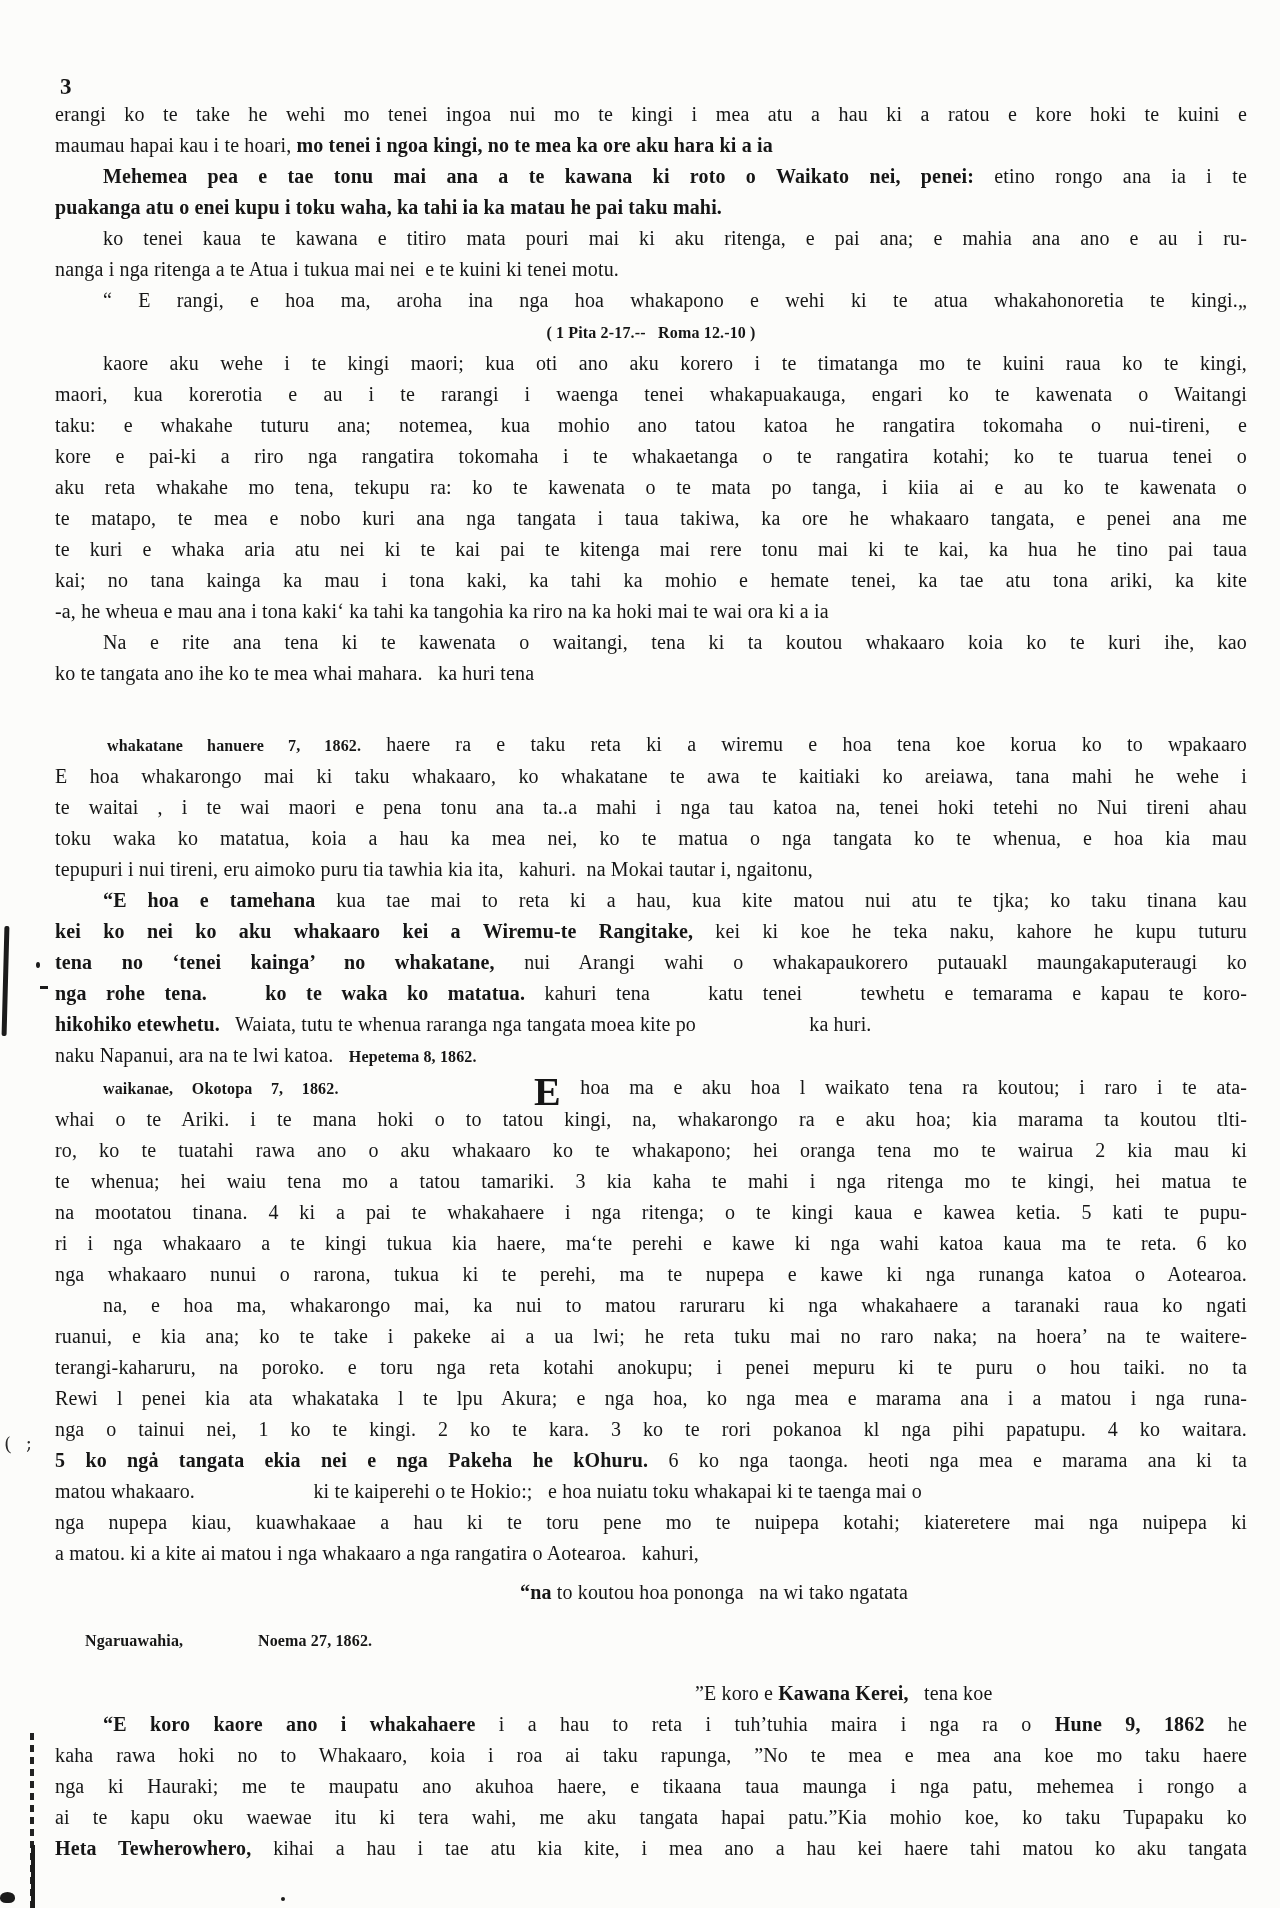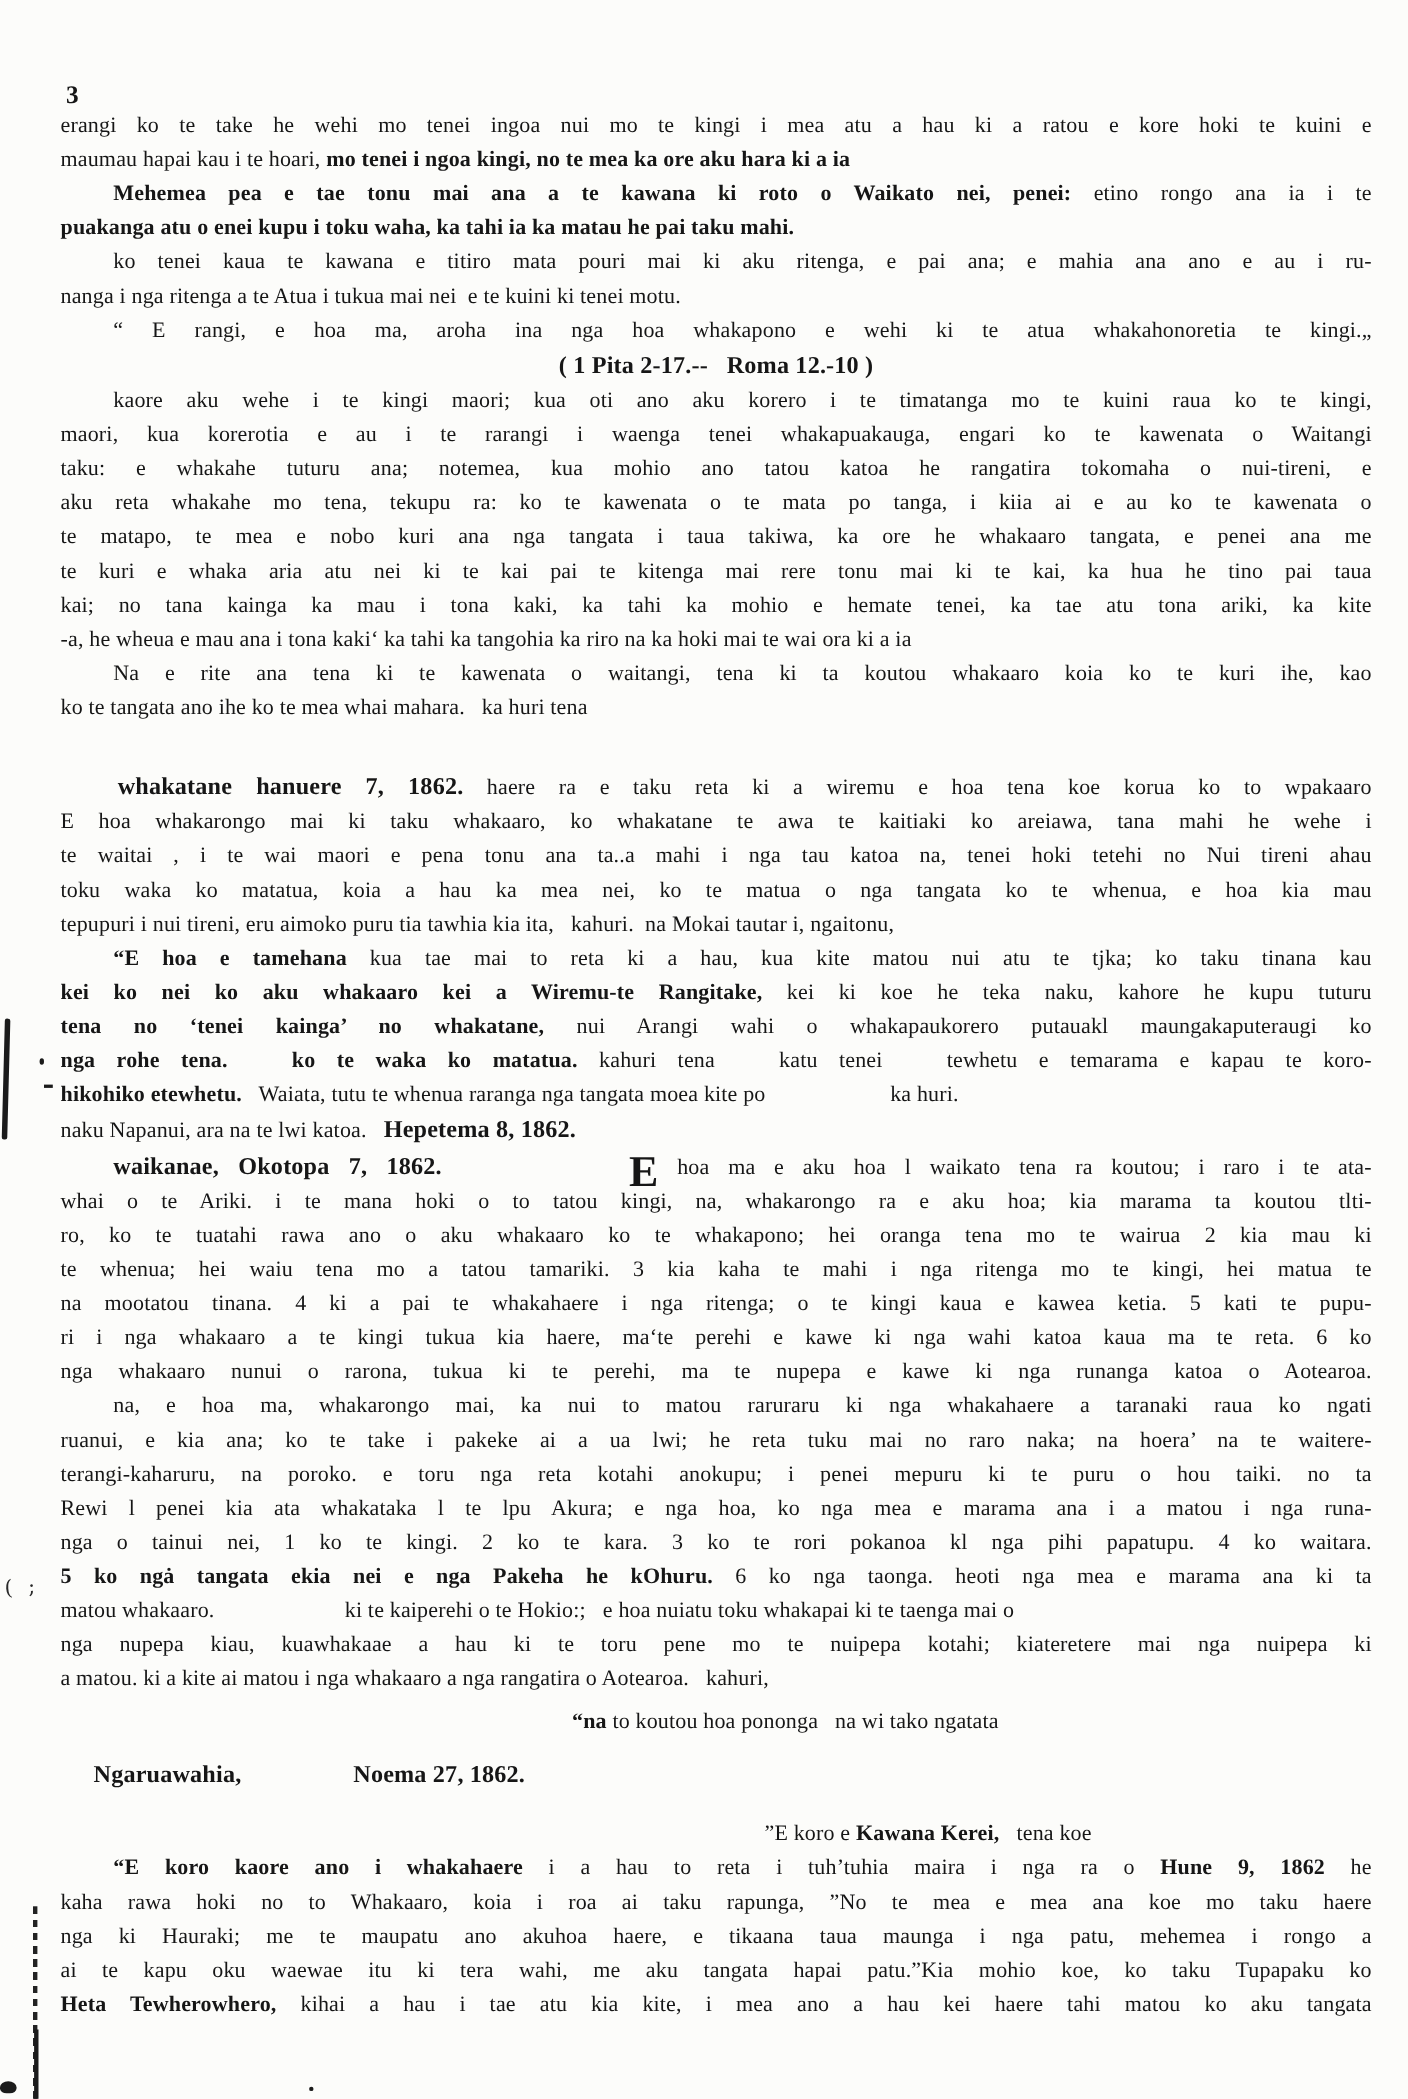--- a/index.html
+++ b/index.html
@@ -18,21 +18,21 @@
     position:absolute;left:55px;top:99px;width:1192px;
   }
   .line{
     font-size:20px;line-height:31px;
     letter-spacing:0.15px;
     text-align:left;
   }
   .jst{text-align:justify;text-align-last:justify;}
   .ctr{text-align:center;text-align-last:center;}
   .b{font-weight:bold;}
-  .sz{font-size:22px;}
+  .sz{font-size:16px;}
   .bigE{font-size:40px;font-weight:bold;line-height:10px;vertical-align:-11px;}
   
   .art{position:absolute;background:#1b1b1b;}
   .bar-left{left:3px;top:926px;width:5px;height:110px;transform:rotate(1.5deg);border-radius:2px;}
   .ink-dot1{left:36px;top:962px;width:4px;height:6px;border-radius:50%;}
   .ink-dash1{left:40px;top:986px;width:8px;height:3px;}
   .hw-mark{
     position:absolute;left:4px;top:1432px;
     font-size:19px;color:#2a2a2a;letter-spacing:4px;
     transform:rotate(-4deg);
@@ -58,20 +58,21 @@
       <div class="line"><span>maumau hapai kau i te hoari, </span><span class="b">mo tenei i ngoa kingi, no te  mea ka ore aku hara ki a  ia</span></div>
       <div class="line jst" style="text-indent: 48px;"><span class="b">Mehemea  pea e tae tonu mai ana a te kawana ki roto o Waikato nei, penei:</span><span> etino rongo ana  ia i te</span></div>
       <div class="line"><span class="b">puakanga atu o enei kupu i toku waha, ka tahi ia ka matau he pai taku mahi.</span></div>
       <div class="line jst" style="text-indent: 48px;"><span>ko tenei kaua te kawana e titiro mata pouri mai ki aku ritenga, e pai ana; e mahia ana ano e au i ru-</span></div>
       <div class="line"><span>nanga i nga ritenga a te Atua i tukua mai nei&nbsp;&nbsp;e te kuini ki tenei motu.</span></div>
       <div class="line jst" style="text-indent: 48px;"><span>“ E rangi, e hoa ma, aroha ina nga hoa whakapono e wehi ki te atua whakahonoretia te kingi.„</span></div>
       <div class="line ctr"><span class="b sz">(  1 Pita  2-17.--&nbsp;&nbsp; Roma  12.-10  )</span></div>
       <div class="line jst" style="text-indent: 48px;"><span>kaore aku wehe i te kingi maori; kua oti ano aku korero i te timatanga mo te kuini raua ko te kingi,</span></div>
       <div class="line jst"><span>maori, kua korerotia e au i te rarangi i waenga tenei whakapuakauga, engari ko te kawenata o  Waitangi</span></div>
       <div class="line jst"><span>taku: e whakahe tuturu ana; notemea, kua mohio ano tatou katoa he rangatira tokomaha o nui-tireni, e</span></div>
+      <div class="line jst"><span>kore e pai-ki a riro nga rangatira tokomaha i te whakaetanga o te rangatira kotahi; ko te tuarua tenei o</span></div>
       <div class="line jst"><span>aku reta whakahe mo tena, tekupu ra: ko te kawenata o te mata po tanga, i kiia ai e au ko te kawenata o</span></div>
       <div class="line jst"><span>te matapo, te mea e nobo kuri ana nga tangata i taua takiwa, ka ore he whakaaro tangata, e penei ana me</span></div>
       <div class="line jst"><span>te kuri e whaka aria atu nei ki te kai pai te kitenga mai rere tonu mai ki te kai, ka hua  he tino pai taua</span></div>
       <div class="line jst"><span>kai;  no tana kainga ka mau i tona kaki, ka tahi ka mohio e hemate tenei,  ka tae atu tona  ariki, ka kite</span></div>
       <div class="line"><span>-a, he wheua e mau ana i tona kaki‘ ka tahi ka tangohia ka riro na ka hoki mai te wai ora ki a ia</span></div>
       <div class="line jst" style="text-indent: 48px;"><span>Na e rite ana tena ki te kawenata o waitangi, tena ki ta koutou whakaaro  koia ko te kuri  ihe, kao</span></div>
       <div class="line"><span>ko te tangata ano ihe ko te mea whai mahara.&nbsp;&nbsp;&nbsp;ka huri tena</span></div>
       <div class="line jst" style="text-indent: 52px; margin-top: 40px;"><span class="b sz">whakatane hanuere 7, 1862.</span><span> haere ra e taku reta ki a wiremu e hoa tena koe korua ko to wpakaaro</span></div>
       <div class="line jst"><span>E hoa whakarongo mai ki taku whakaaro, ko whakatane te awa te kaitiaki ko areiawa, tana mahi he wehe i</span></div>
       <div class="line jst"><span>te waitai , i te wai maori e pena tonu ana ta..a mahi i nga tau katoa na, tenei hoki tetehi no Nui tireni ahau</span></div>

